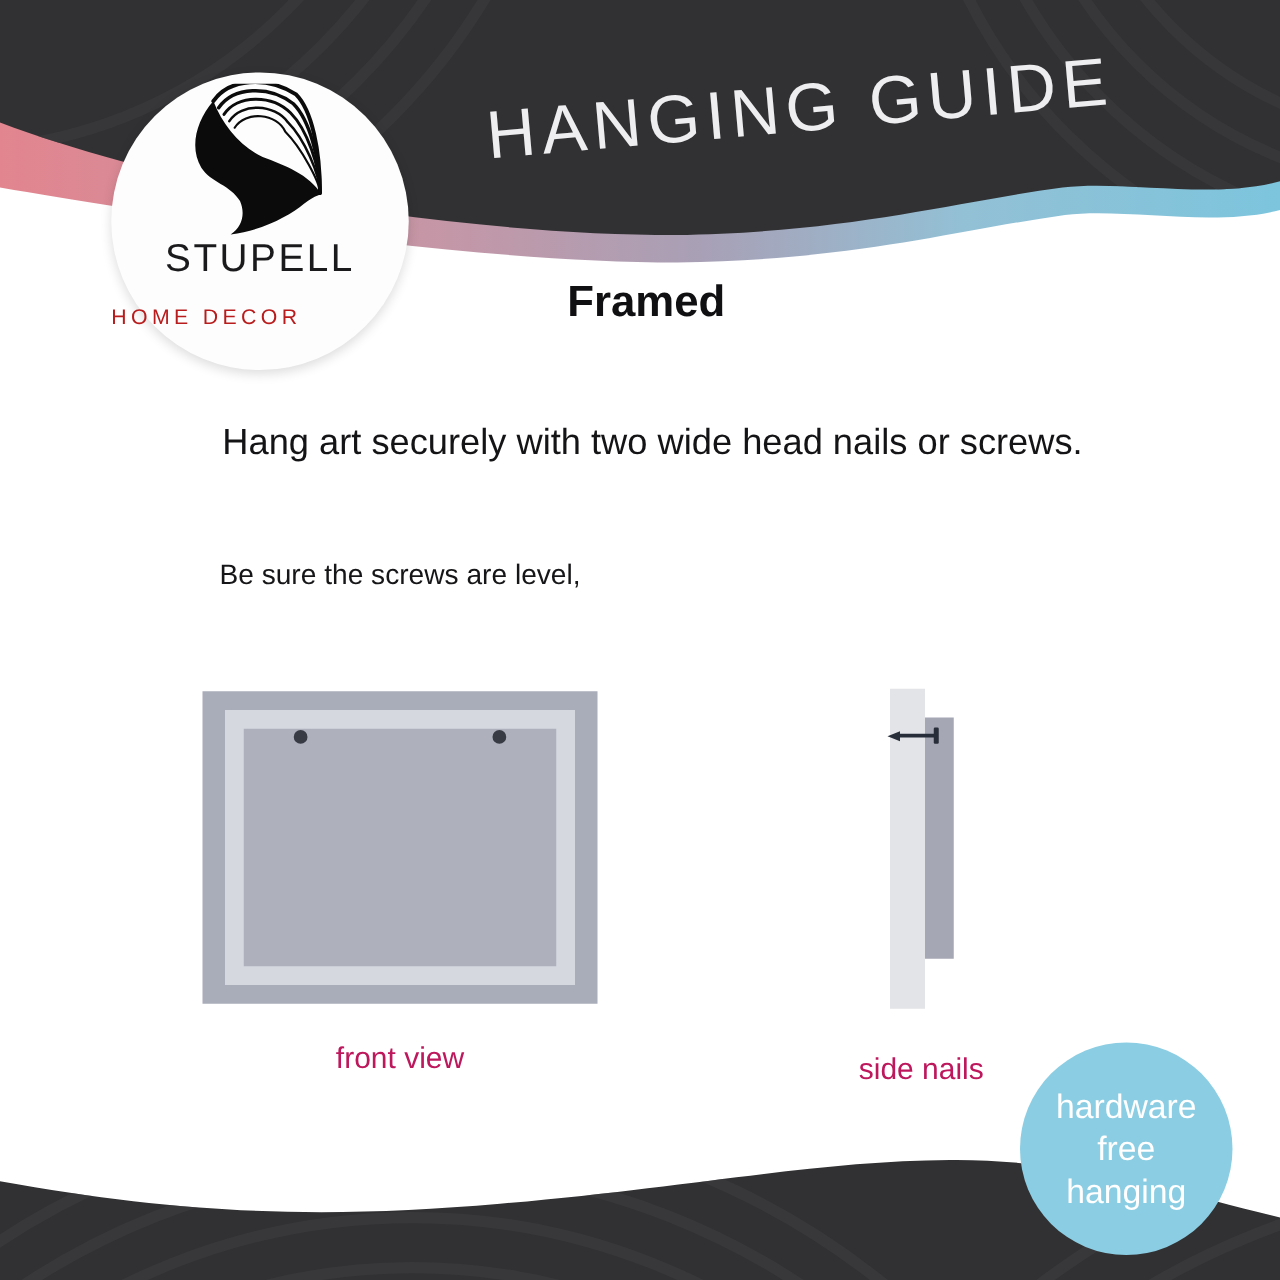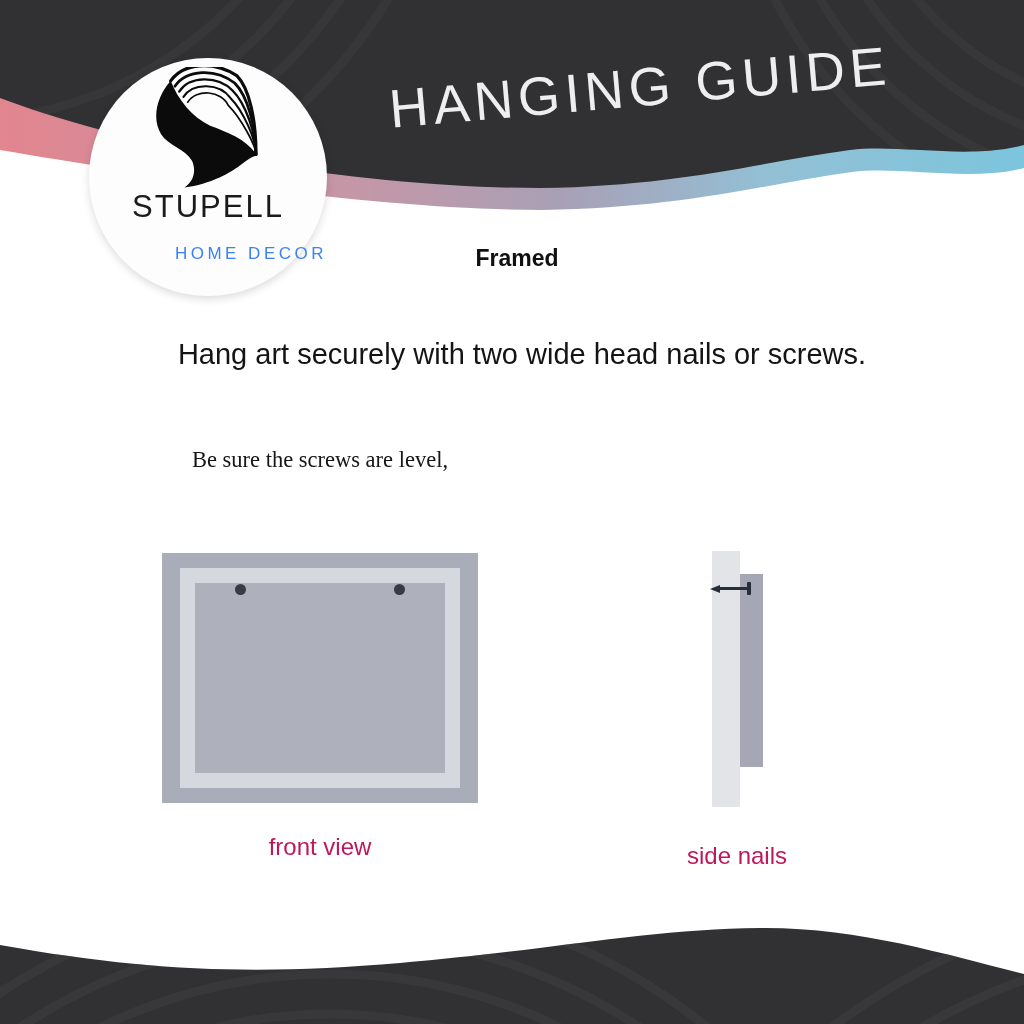--- a/index.html
+++ b/index.html
@@ -17,28 +17,28 @@
     color:#eeeef1;white-space:nowrap;
   }
   
   .logo-circle{
     position:absolute;left:89px;top:58px;width:238px;height:238px;border-radius:50%;
     background:#fdfdfd;z-index:2;box-shadow:0 3px 9px rgba(0,0,0,.14);
   }
   .logo-s{position:absolute;left:50%;top:9px;transform:translateX(-50%);}
   .brand-name{position:absolute;top:131px;left:0;width:100%;text-align:center;
     font-size:31px;font-weight:500;letter-spacing:2px;color:#1a1a1c;}
-  .brand-sub{position:absolute;top:186px;left:0;width:100%;text-align:right;
-    font-size:17px;font-weight:400;letter-spacing:3.5px;color:#3b82f6;}
+  .brand-sub{position:absolute;top:186px;left:0;width:100%;text-align:left;
+    font-size:17px;font-weight:400;letter-spacing:3.5px;color:#b91c1c;}
   
-  .product-title{position:absolute;left:267px;top:236px;width:500px;text-align:center;
-    font-size:23px;line-height:45px;font-weight:700;color:#101012;z-index:2;}
+  .product-title{position:absolute;left:267px;top:219px;width:500px;text-align:center;
+    font-size:35px;line-height:45px;font-weight:700;color:#101012;z-index:2;}
   .instruction{position:absolute;left:10px;top:338px;width:1024px;text-align:center;
     font-size:29px;font-weight:500;color:#141416;}
-  .note{position:absolute;text-align:center;font-size:22.5px;line-height:27.5px;font-weight:500;color:#161618;font-family:Liberation Serif, serif;}
+  .note{position:absolute;text-align:center;font-size:22.5px;line-height:27.5px;font-weight:500;color:#161618;}
   .note-left{left:150px;top:446px;width:340px;}
   .note-right{left:590px;top:455px;width:295px;}
   .caption{position:absolute;text-align:center;font-size:24px;font-weight:500;color:#be185d;}
   .caption-front{left:220px;top:833px;width:200px;}
   .caption-side{left:637px;top:842px;width:200px;}
   
   .frame-outer{position:absolute;left:162px;top:553px;width:316px;height:250px;background:#a9acb9;}
   .frame-mat{position:absolute;left:18px;top:15px;width:280px;height:220px;background:#d6d8e0;}
   .frame-canvas{position:absolute;left:33px;top:30px;width:250px;height:190px;background:#aeb1bc;}
   .screw{position:absolute;width:11px;height:11px;border-radius:50%;background:#383b44;top:31px;}
@@ -134,20 +134,25 @@
   </div>
   <div class="caption caption-front">front view</div>
 
   <div class="wall-bar"></div>
   <div class="side-frame-bar"></div>
   <div class="nail-shaft"></div>
   <div class="nail-tip"></div>
   <div class="nail-head"></div>
   <div class="caption caption-side">side nails</div>
 
+  <div class="badge">
+    <div class="badge-line">hardware</div>
+    <div class="badge-line">free</div>
+    <div class="badge-line">hanging</div>
+  </div>
 
   <svg class="bottom-band" viewBox="0 0 1024 150" width="1024" height="150" aria-hidden="true">
     <defs>
       <clipPath id="botClip">
         <path d="M0,71 C150,98 260,101 400,89 C560,75 650,55 760,54 C860,53 950,82 1024,100 L1024,150 H0 Z"></path>
       </clipPath>
     </defs>
     <path fill="#313133" d="M0,71 C150,98 260,101 400,89 C560,75 650,55 760,54 C860,53 950,82 1024,100 L1024,150 H0 Z"></path>
     <g clip-path="url(#botClip)" fill="none" stroke="#404044" stroke-opacity="0.5" stroke-width="9">
       <circle cx="330" cy="620" r="480"></circle>

